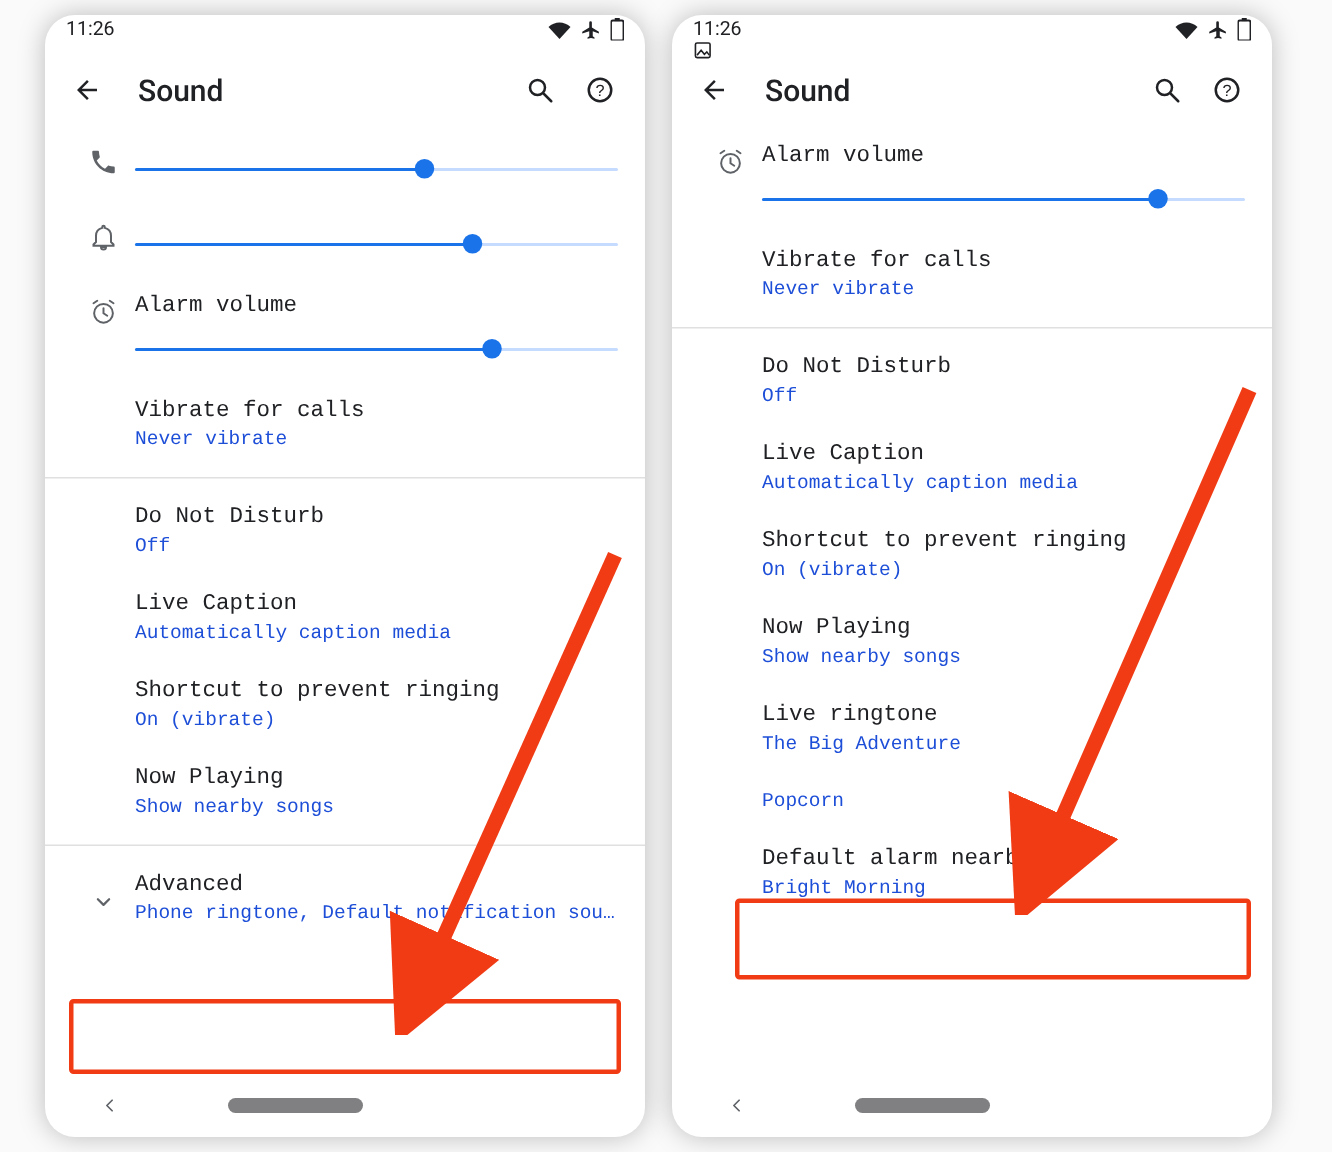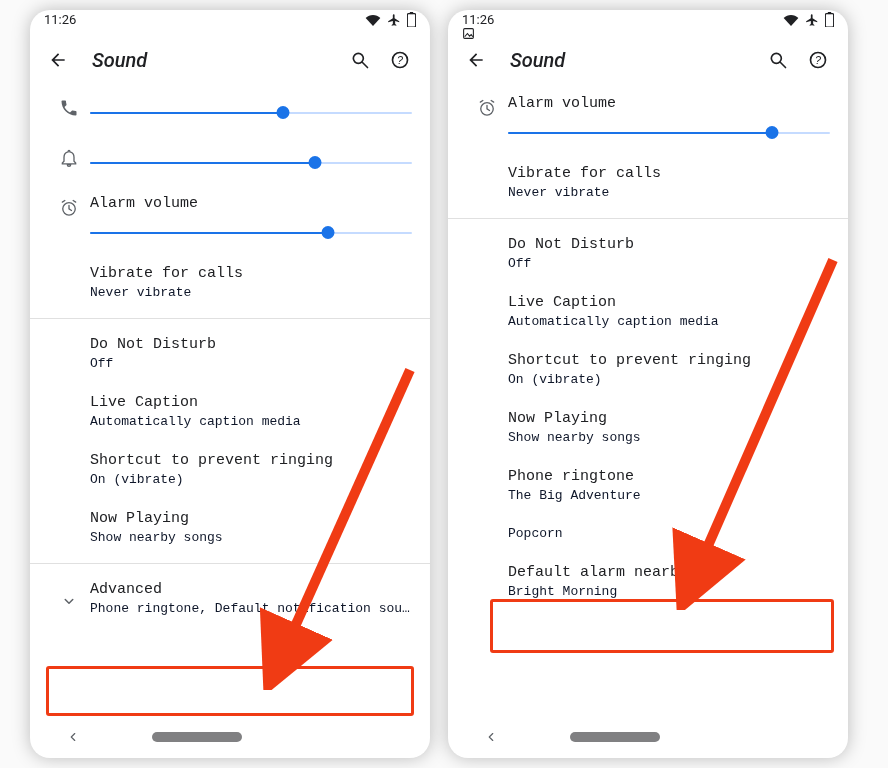--- a/index.html
+++ b/index.html
@@ -41,21 +41,20 @@
   }
   .status-right > * { margin-left: 6px; }
   .status-right { display:flex; align-items:center; }
 
   
   .appbar {
     height: 48px;
     display: flex;
     align-items: center;
     padding: 0 14px;
-    font-style: italic;
   }
   .appbar .back {
     width: 28px; height:28px;
     display:flex;align-items:center;justify-content:center;
   }
   .appbar .title {
     font-size: 20px;
     font-weight: 500;
     margin-left: 20px;
     flex: 1;
@@ -87,21 +86,21 @@
     color:#5f6368;
   }
   .row .textcol { flex:1; min-width:0;font-family:Liberation Mono, monospace;}
   .row .label {
     font-size: 15px;
     color:#202124;
     line-height:20px;
   }
   .row .sublabel {
     font-size: 13px;
-    color: #0f172a;
+    color: #1d4ed8;
     line-height:18px;
     white-space: nowrap;
     overflow: hidden;
     text-overflow: ellipsis;
   }
   .divider {
     height:1px;
     background:#e0e0e0;
     margin:6px 0 6px 0;
   }
@@ -449,21 +448,21 @@
         <div class="iconcol"></div>
         <div class="textcol">
           <div class="label">Now Playing</div>
           <div class="sublabel">Show nearby songs</div>
         </div>
       </div>
 
       <div class="row">
         <div class="iconcol"></div>
         <div class="textcol">
-          <div class="label">Phone ringtone</div>
+          <div class="label">Live ringtone</div>
           <div class="sublabel">The Big Adventure</div>
         </div>
       </div>
 
       <div class="row">
         <div class="iconcol"></div>
         <div class="textcol">
           <div class="sublabel">Popcorn</div>
         </div>
       </div>

